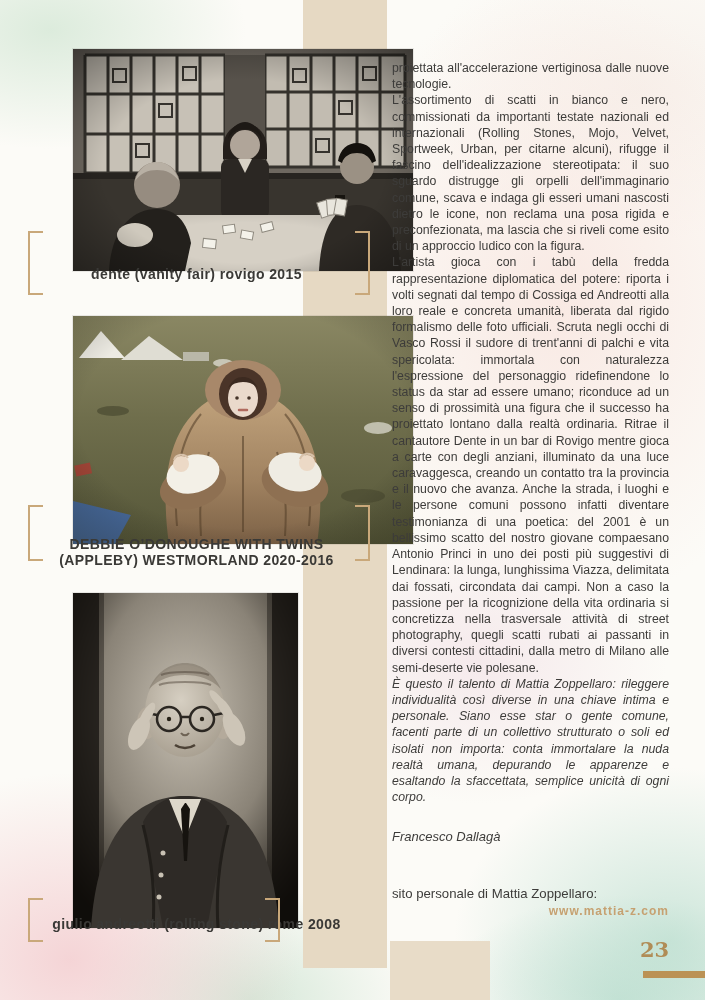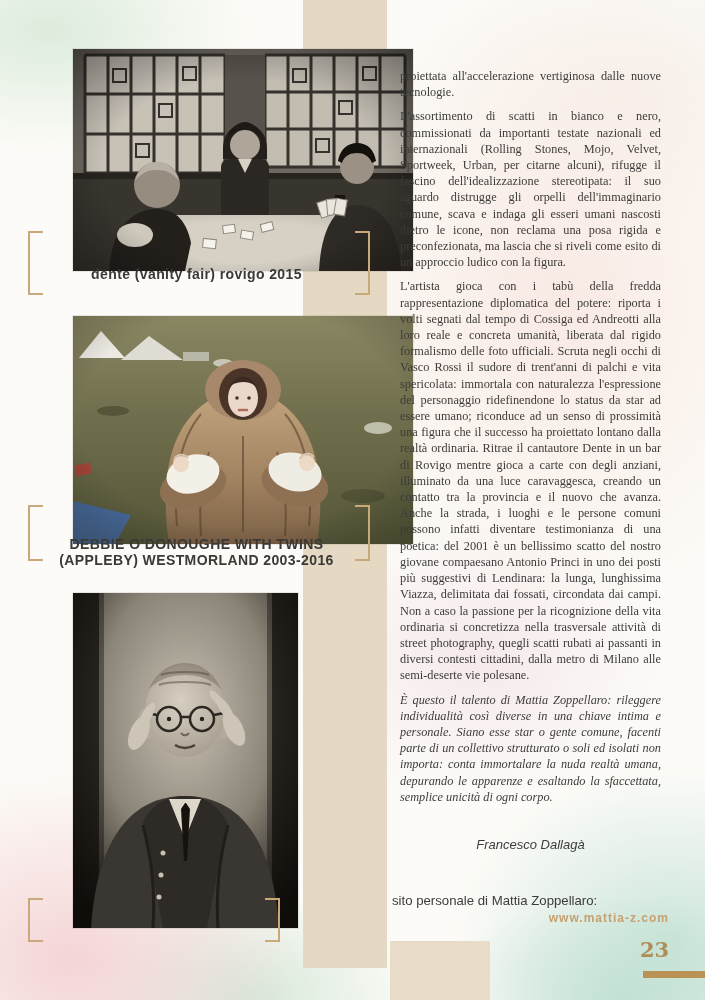--- a/index.html
+++ b/index.html
@@ -45,23 +45,23 @@
   #br2l { left:28px;  top:505px; height:52px; }
   #br2r { left:355px; top:505px; height:52px; }
   #br3l { left:28px;  top:898px; height:40px; }
   #br3r { left:265px; top:898px; height:40px; }
 
   
   .text-col {
     position:absolute; left:392px; top:60px; width:277px;
     color:#3d3c3a; font-size:12.3px; line-height:16.2px; text-align:justify;
   }
-  .text-col p { margin:8px;font-family:Liberation Serif, serif; }
+  .text-col p { margin:0; }
   .text-col p.ital { font-style:italic; }
-  .byline  { margin-top:32px; text-align:center; font-style:italic; font-size:13px; }
+  .byline  { margin-top:24px; text-align:left; font-style:italic; font-size:13px; }
   .site-label { margin-top:40px; font-size:13.2px; color:#3d3c3a; }
   .site-url {
     margin-top:1px; text-align:right; font-size:12px; font-weight:bold;
     letter-spacing:1px; color:#c6a171; cursor:pointer;
   }
 
   
   .page-number {
     position:absolute; left:640px; top:937px; width:36px; text-align:left;
     font-family:"DejaVu Serif", serif; font-weight:bold; font-size:21px; color:#b08c56;
@@ -206,21 +206,21 @@
         </g>
         <g>
           <ellipse cx="222" cy="156" rx="27" ry="19" fill="#efece3" transform="rotate(14 222 156)"></ellipse>
           <circle cx="234" cy="147" r="8" fill="#ecd9c6"></circle>
           <path d="M227 143a8 8 0 0 1 14-2" stroke="#d8c2ab" stroke-width="2" fill="none"></path>
         </g>
       </g>
       <rect width="340" height="228" fill="url(#p2v)"></rect>
     </svg>
   </figure>
-  <div class="caption" id="caption2">DEBBIE O’DONOUGHE WITH TWINS (APPLEBY) WESTMORLAND 2003-2016</div>
+  <div class="caption" id="caption2">DEBBIE O’DONOUGHE WITH TWINS (APPLEBY) WESTMORLAND 2020-2016</div>
   <div class="bracket l" id="br2l"></div>
   <div class="bracket r" id="br2r"></div>
 
   <figure class="photo" id="photo3">
     <svg width="225" height="335" viewBox="0 0 225 335">
       <defs>
         <radialGradient id="p3bg" cx="50%" cy="36%" r="72%">
           <stop offset="0" stop-color="#c6bfb2"></stop>
             <stop offset="55%" stop-color="#8a8377"></stop>
             <stop offset="100%" stop-color="#1c1914"></stop>
@@ -265,20 +265,21 @@
 
       <g fill="#cdc5b7">
         <ellipse cx="66" cy="140" rx="9" ry="18" transform="rotate(24 66 140)"></ellipse>
         <ellipse cx="74" cy="122" rx="5" ry="14" transform="rotate(30 74 122)"></ellipse>
         <ellipse cx="161" cy="136" rx="9" ry="18" transform="rotate(-26 161 136)"></ellipse>
         <ellipse cx="152" cy="116" rx="5" ry="14" transform="rotate(-34 152 116)"></ellipse>
         <ellipse cx="144" cy="106" rx="4" ry="11" transform="rotate(-40 144 106)"></ellipse>
       </g>
     </svg>
   </figure>
+  <div class="caption" id="caption3">giulio andreotti (rolling stone) rome 2008</div>
   <div class="bracket l" id="br3l"></div>
   <div class="bracket r" id="br3r"></div>
 
   <div class="text-col">
     <p>proiettata all'accelerazione vertiginosa dalle nuove tecnologie.</p>
     <p>L'assortimento di scatti in bianco e nero, commissionati da importanti testate nazionali ed internazionali (Rolling Stones, Mojo, Velvet, Sportweek, Urban, per citarne alcuni), rifugge il fascino dell'idealizzazione stereotipata: il suo sguardo distrugge gli orpelli dell'immaginario comune, scava e indaga gli esseri umani nascosti dietro le icone, non reclama una posa rigida e preconfezionata, ma lascia che si riveli come esito di un approccio ludico con la figura.</p>
     <p>L'artista gioca con i tabù della fredda rappresentazione diplomatica del potere: riporta i volti segnati dal tempo di Cossiga ed Andreotti alla loro reale e concreta umanità, liberata dal rigido formalismo delle foto ufficiali. Scruta negli occhi di Vasco Rossi il sudore di trent'anni di palchi e vita spericolata: immortala con naturalezza l'espressione del personaggio ridefinendone lo status da star ad essere umano; riconduce ad un senso di prossimità una figura che il successo ha proiettato lontano dalla realtà ordinaria. Ritrae il cantautore Dente in un bar di Rovigo mentre gioca a carte con degli anziani, illuminato da una luce caravaggesca, creando un contatto tra la provincia e il nuovo che avanza. Anche la strada, i luoghi e le persone comuni possono infatti diventare testimonianza di una poetica: del 2001 è un bellissimo scatto del nostro giovane compaesano Antonio Princi in uno dei posti più suggestivi di Lendinara: la lunga, lunghissima Viazza, delimitata dai fossati, circondata dai campi. Non a caso la passione per la ricognizione della vita ordinaria si concretizza nella trasversale attività di street photography, quegli scatti rubati ai passanti in diversi contesti cittadini, dalla metro di Milano alle semi-deserte vie polesane.</p>
     <p class="ital">È questo il talento di Mattia Zoppellaro: rileggere individualità così diverse in una chiave intima e personale. Siano esse star o gente comune, facenti parte di un collettivo strutturato o soli ed isolati non importa: conta immortalare la nuda realtà umana, depurando le apparenze e esaltando la sfaccettata, semplice unicità di ogni corpo.</p>
     <div class="byline">Francesco Dallagà</div>
     <div class="site-label">sito personale di Mattia Zoppellaro:</div>

